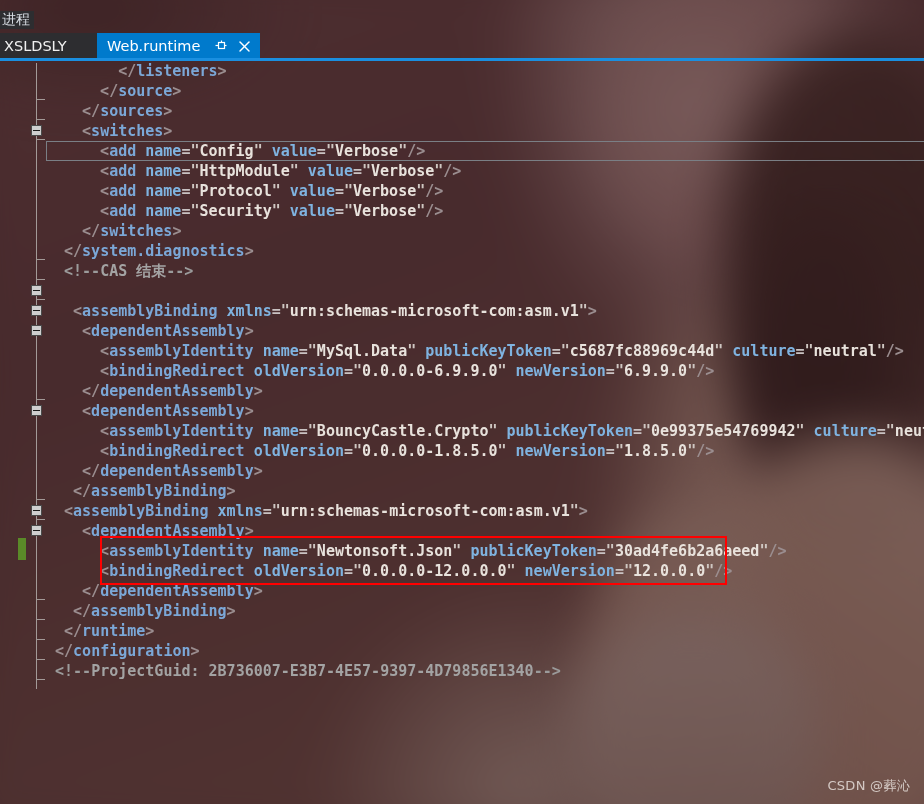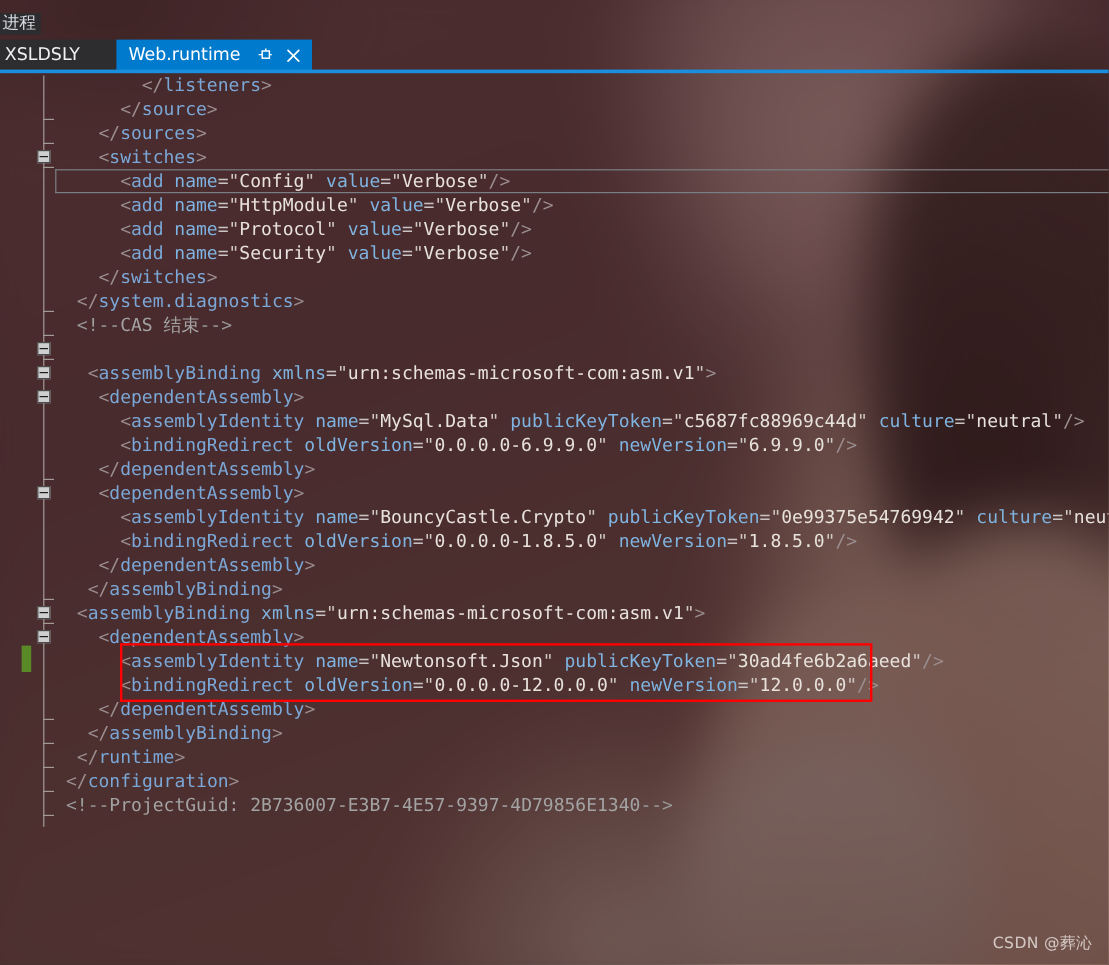--- a/index.html
+++ b/index.html
@@ -333,21 +333,21 @@
             <line x1="11" y1="2" x2="2" y2="11"></line>
           </g>
         </svg>
       </span>
     </div>
     <div class="tabbar-rest"></div>
   </div>
   <div class="tab-underline"></div>
 
   <div class="editor">
-    <div class="code-area" id="code-area" style="position: relative; height: 620px;">
+    <div class="code-area" id="code-area" style="position: relative; height: 620px; font-weight: bold;">
         <div class="line" style="top:0px;position:absolute;left:0;right:0"><span class="txt" style="left:118.16px"><span class="t-brk">&lt;/</span><span class="t-tag">listeners</span><span class="t-brk">&gt;</span></span></div>
         <div class="line" style="top:40px;position:absolute;left:0;right:0"><span class="txt" style="left:82.08px"><span class="t-brk">&lt;/</span><span class="t-tag">sources</span><span class="t-brk">&gt;</span></span></div>
         <div class="line" style="top:20px;position:absolute;left:0;right:0"><span class="txt" style="left:100.12px"><span class="t-brk">&lt;/</span><span class="t-tag">source</span><span class="t-brk">&gt;</span></span></div>
         <div class="line" style="top:60px;position:absolute;left:0;right:0"><span class="txt" style="left:82.08px"><span class="t-brk">&lt;</span><span class="t-tag">switches</span><span class="t-brk">&gt;</span></span></div>
         <div class="line" style="top:80px;position:absolute;left:0;right:0"><div class="cur-line-box"></div><span class="txt" style="left:100.12px"><span class="t-brk">&lt;</span><span class="t-tag">add</span> <span class="t-attr">name</span><span class="t-eq">=</span><span class="t-quote">"</span><span class="t-val">Config</span><span class="t-quote">"</span> <span class="t-attr">value</span><span class="t-eq">=</span><span class="t-quote">"</span><span class="t-val">Verbose</span><span class="t-quote">"</span><span class="t-brk">/&gt;</span></span></div>
         <div class="line" style="top:100px;position:absolute;left:0;right:0"><span class="txt" style="left:100.12px"><span class="t-brk">&lt;</span><span class="t-tag">add</span> <span class="t-attr">name</span><span class="t-eq">=</span><span class="t-quote">"</span><span class="t-val">HttpModule</span><span class="t-quote">"</span> <span class="t-attr">value</span><span class="t-eq">=</span><span class="t-quote">"</span><span class="t-val">Verbose</span><span class="t-quote">"</span><span class="t-brk">/&gt;</span></span></div>
         <div class="line" style="top:120px;position:absolute;left:0;right:0"><span class="txt" style="left:100.12px"><span class="t-brk">&lt;</span><span class="t-tag">add</span> <span class="t-attr">name</span><span class="t-eq">=</span><span class="t-quote">"</span><span class="t-val">Protocol</span><span class="t-quote">"</span> <span class="t-attr">value</span><span class="t-eq">=</span><span class="t-quote">"</span><span class="t-val">Verbose</span><span class="t-quote">"</span><span class="t-brk">/&gt;</span></span></div>
         <div class="line" style="top:140px;position:absolute;left:0;right:0"><span class="txt" style="left:100.12px"><span class="t-brk">&lt;</span><span class="t-tag">add</span> <span class="t-attr">name</span><span class="t-eq">=</span><span class="t-quote">"</span><span class="t-val">Security</span><span class="t-quote">"</span> <span class="t-attr">value</span><span class="t-eq">=</span><span class="t-quote">"</span><span class="t-val">Verbose</span><span class="t-quote">"</span><span class="t-brk">/&gt;</span></span></div>
         <div class="line" style="top:160px;position:absolute;left:0;right:0"><span class="txt" style="left:82.08px"><span class="t-brk">&lt;/</span><span class="t-tag">switches</span><span class="t-brk">&gt;</span></span></div>
         <div class="line" style="top:180px;position:absolute;left:0;right:0"><span class="txt" style="left:64.03999999999999px"><span class="t-brk">&lt;/</span><span class="t-tag">system.diagnostics</span><span class="t-brk">&gt;</span></span></div>

